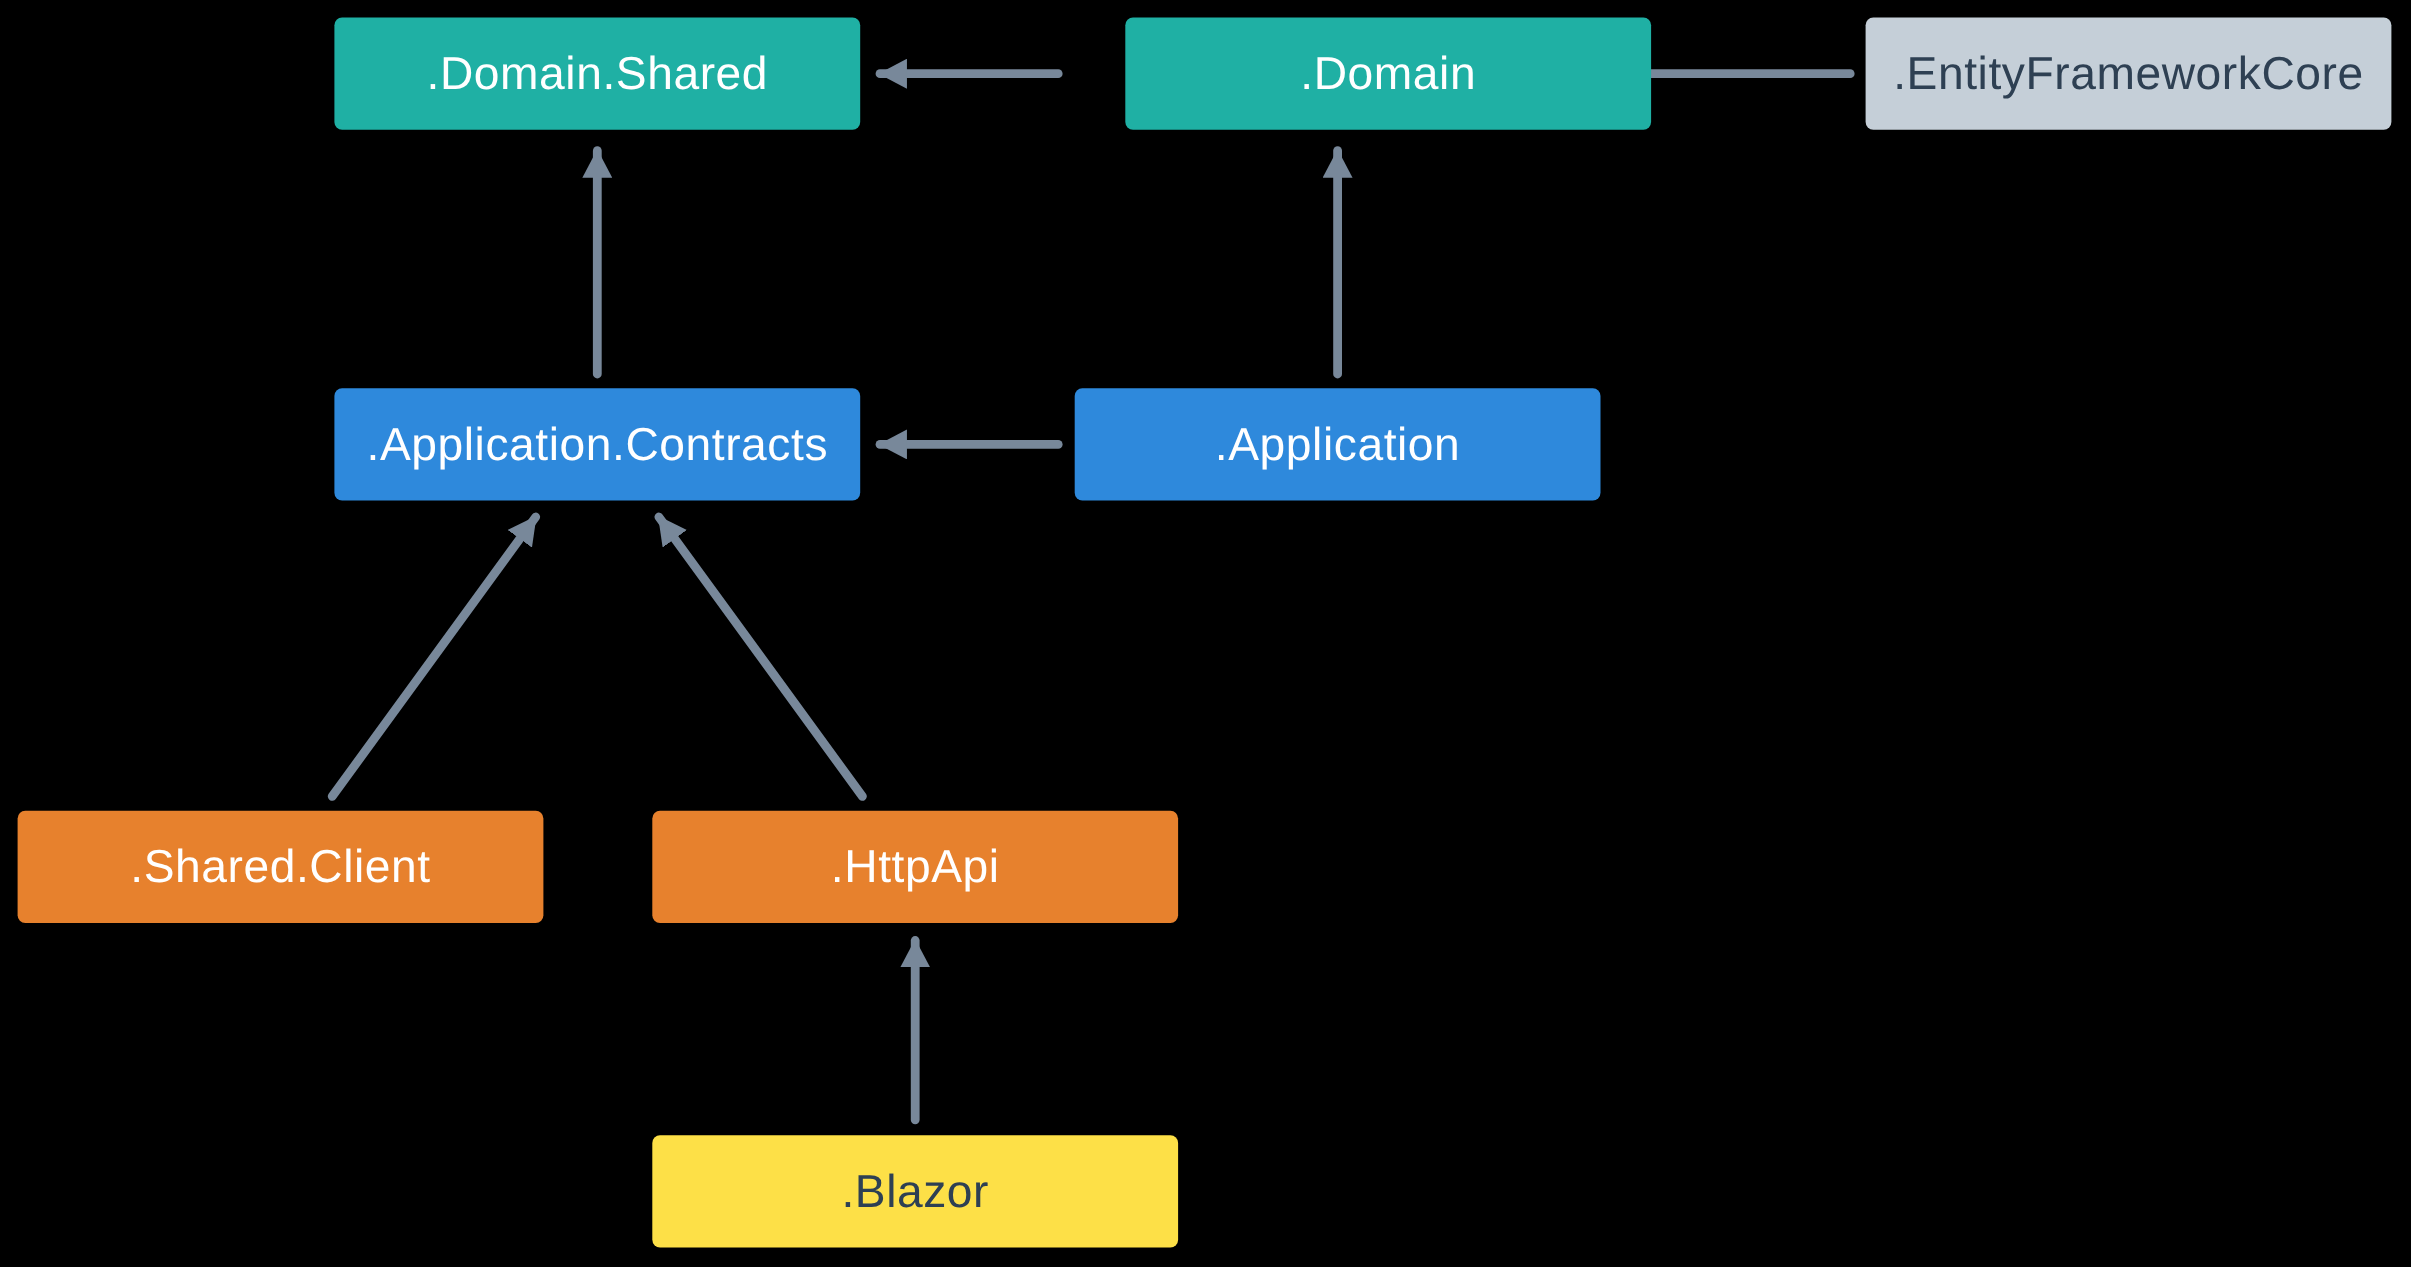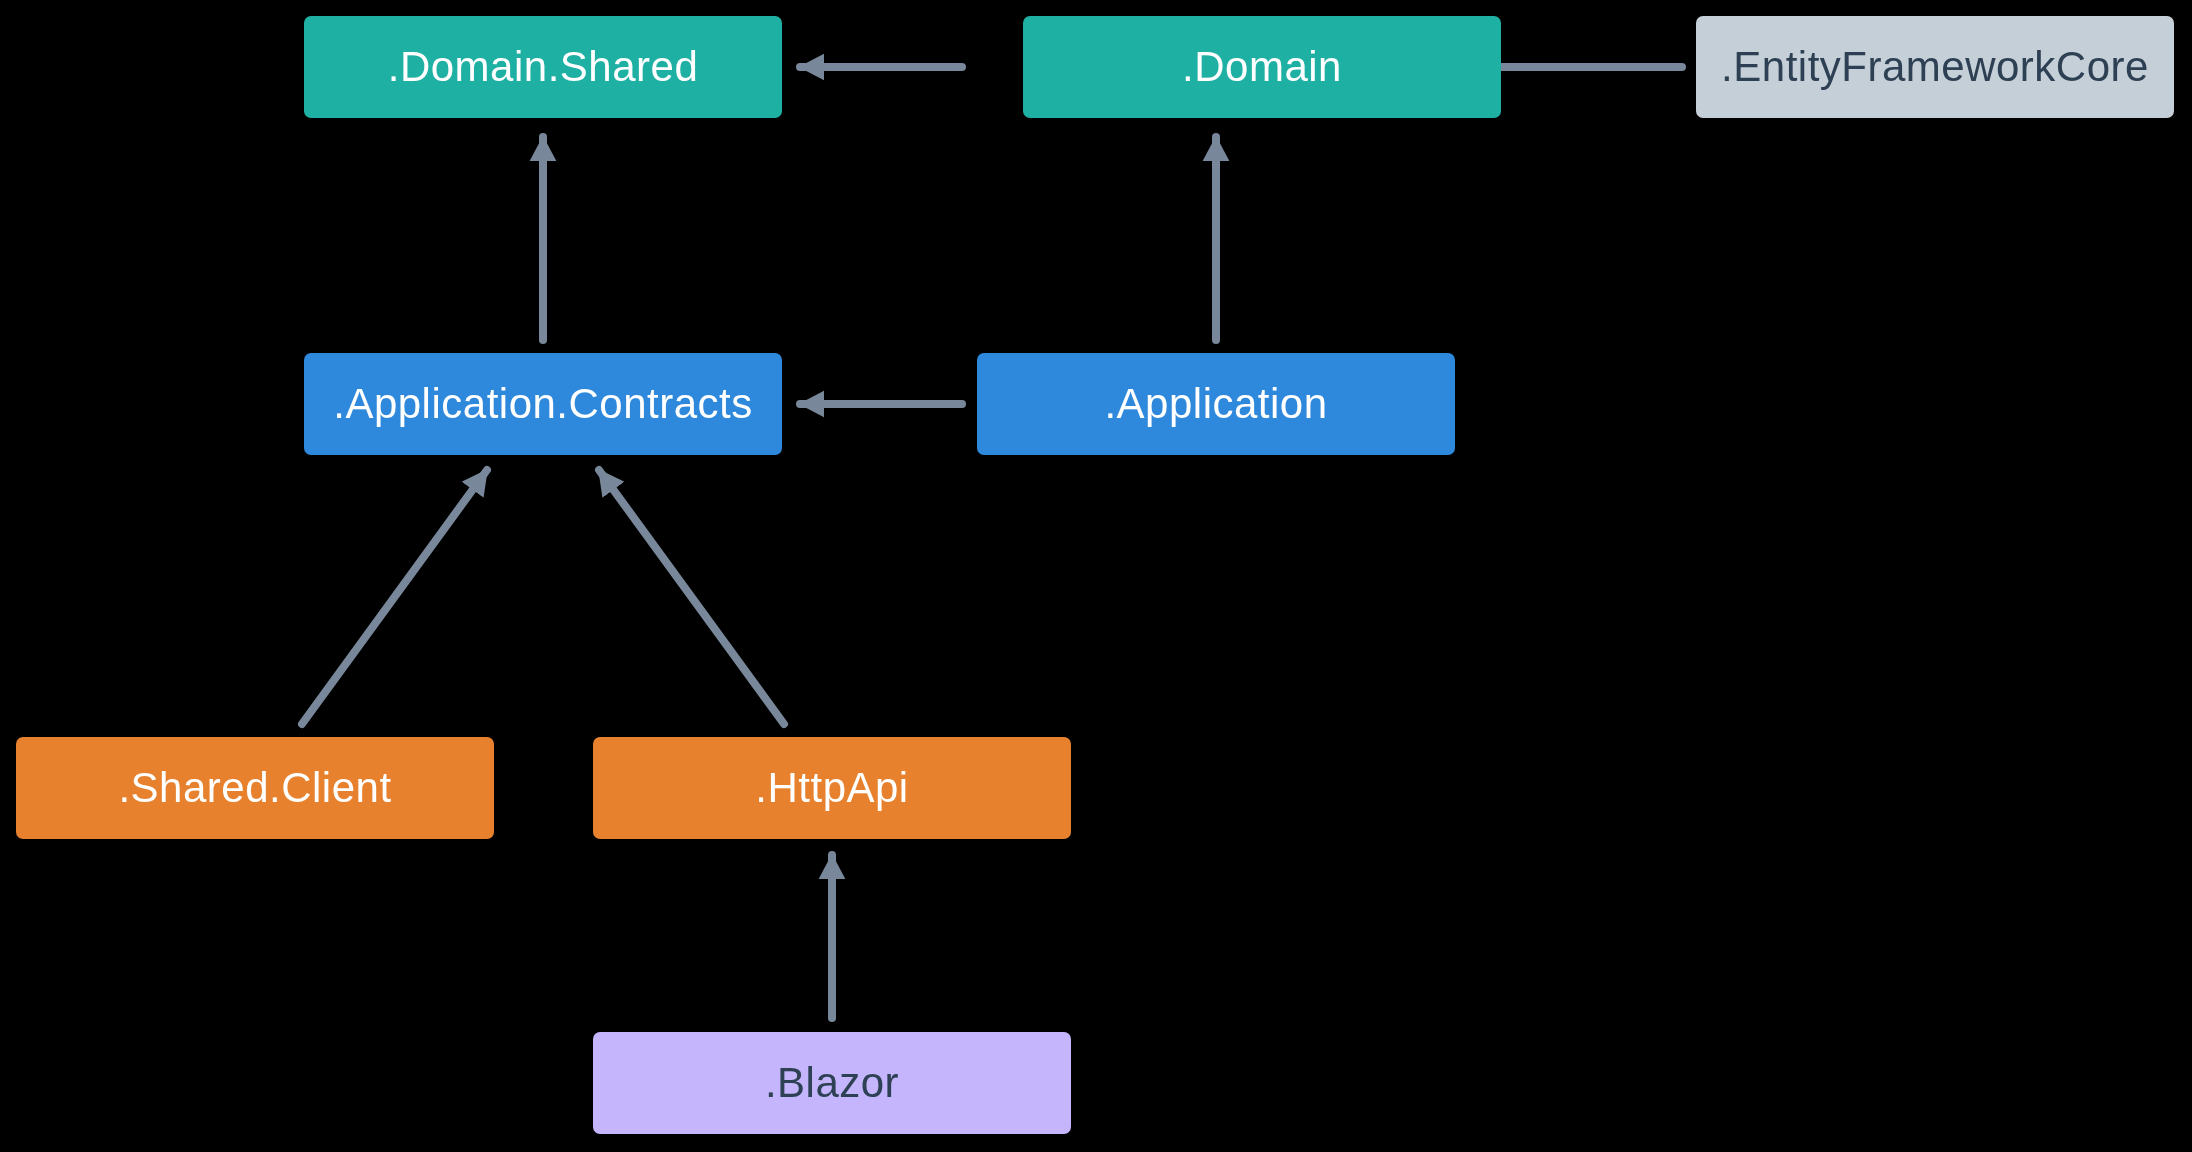--- a/index.html
+++ b/index.html
@@ -100,17 +100,17 @@
   </div>
 
   <div class="node pos-httpapi-client" style="background-color: rgb(231, 129, 45); color: rgb(255, 255, 255);">
     <span>.Shared.Client</span>
   </div>
 
   <div class="node pos-httpapi" style="background-color: rgb(231, 129, 45); color: rgb(255, 255, 255); text-align: right;">
     <span>.HttpApi</span>
   </div>
 
-  <div class="node pos-blazor" style="background-color: #c4b5fd; color: rgb(46, 64, 83); align-items: center;">
+  <div class="node pos-blazor" style="background-color: #fde047; color: rgb(46, 64, 83); align-items: center;">
     <span>.Blazor</span>
   </div>
 
 </div>
 
 </body></html>

